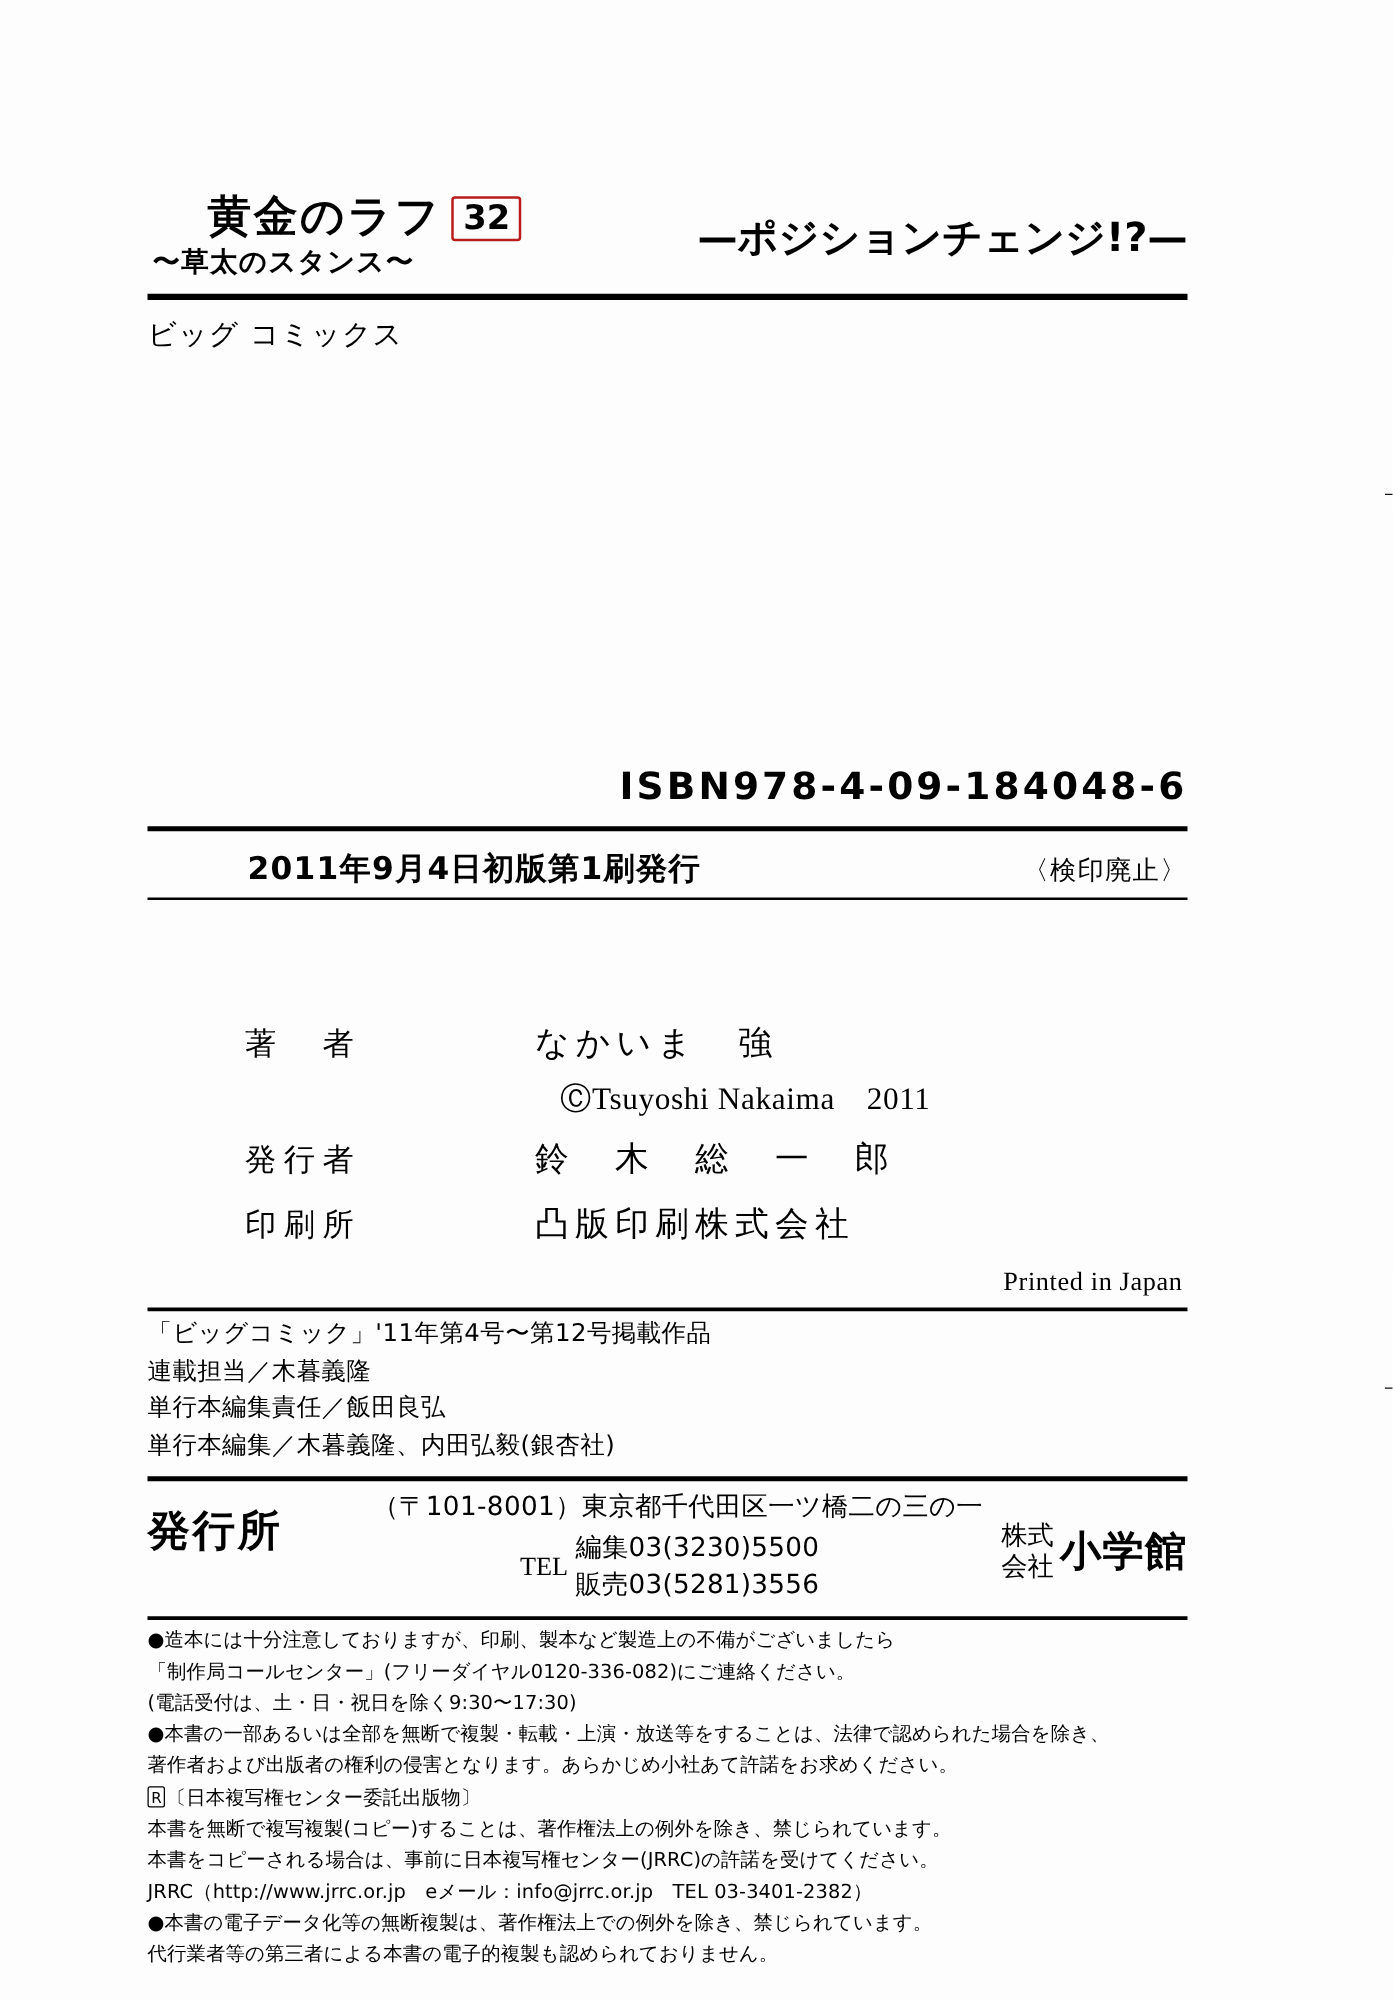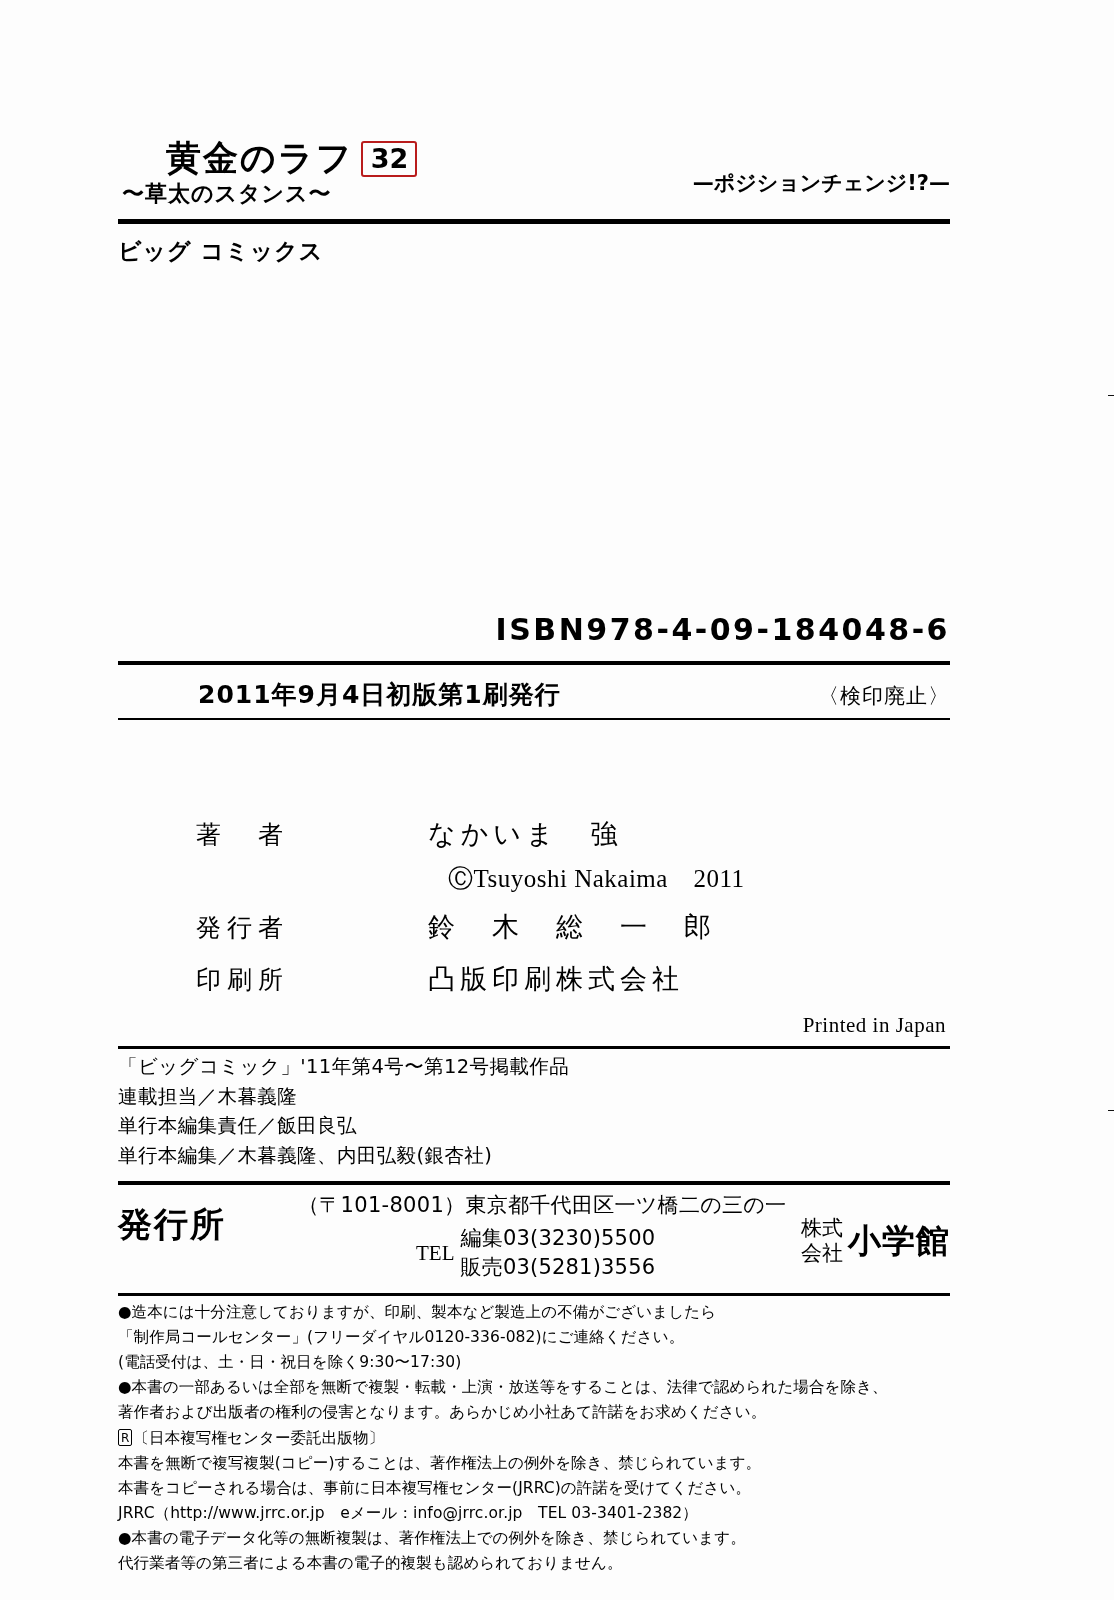--- a/index.html
+++ b/index.html
@@ -68,33 +68,33 @@
     font-family: Liberation Sans, sans-serif;
     font-weight: bold;
     font-size: 22px;
     letter-spacing: 1px;
     margin-top: 2px;
     margin-left: 4px;
   }
   .subtitle-right {
     font-family: "DejaVu Sans", sans-serif;
     font-weight: bold;
-    font-size: 21px;
+    font-size: 32px;
     letter-spacing: 0px;
     padding-bottom: 12px;
     white-space: nowrap;
     margin-top: 44px;
   }
   .rule-thick {
     border-top: 5px solid #000;
     margin-top: 10px;
   }
   .imprint {
     font-family: "DejaVu Sans", sans-serif;
-    font-weight: bold;
+    font-weight: normal;
     font-size: 23px;
     letter-spacing: 1px;
     margin-top: 12px;
   }
 
   
   .isbn-wrap {
     position: absolute;
     left: 118px;
     top: 612px;

